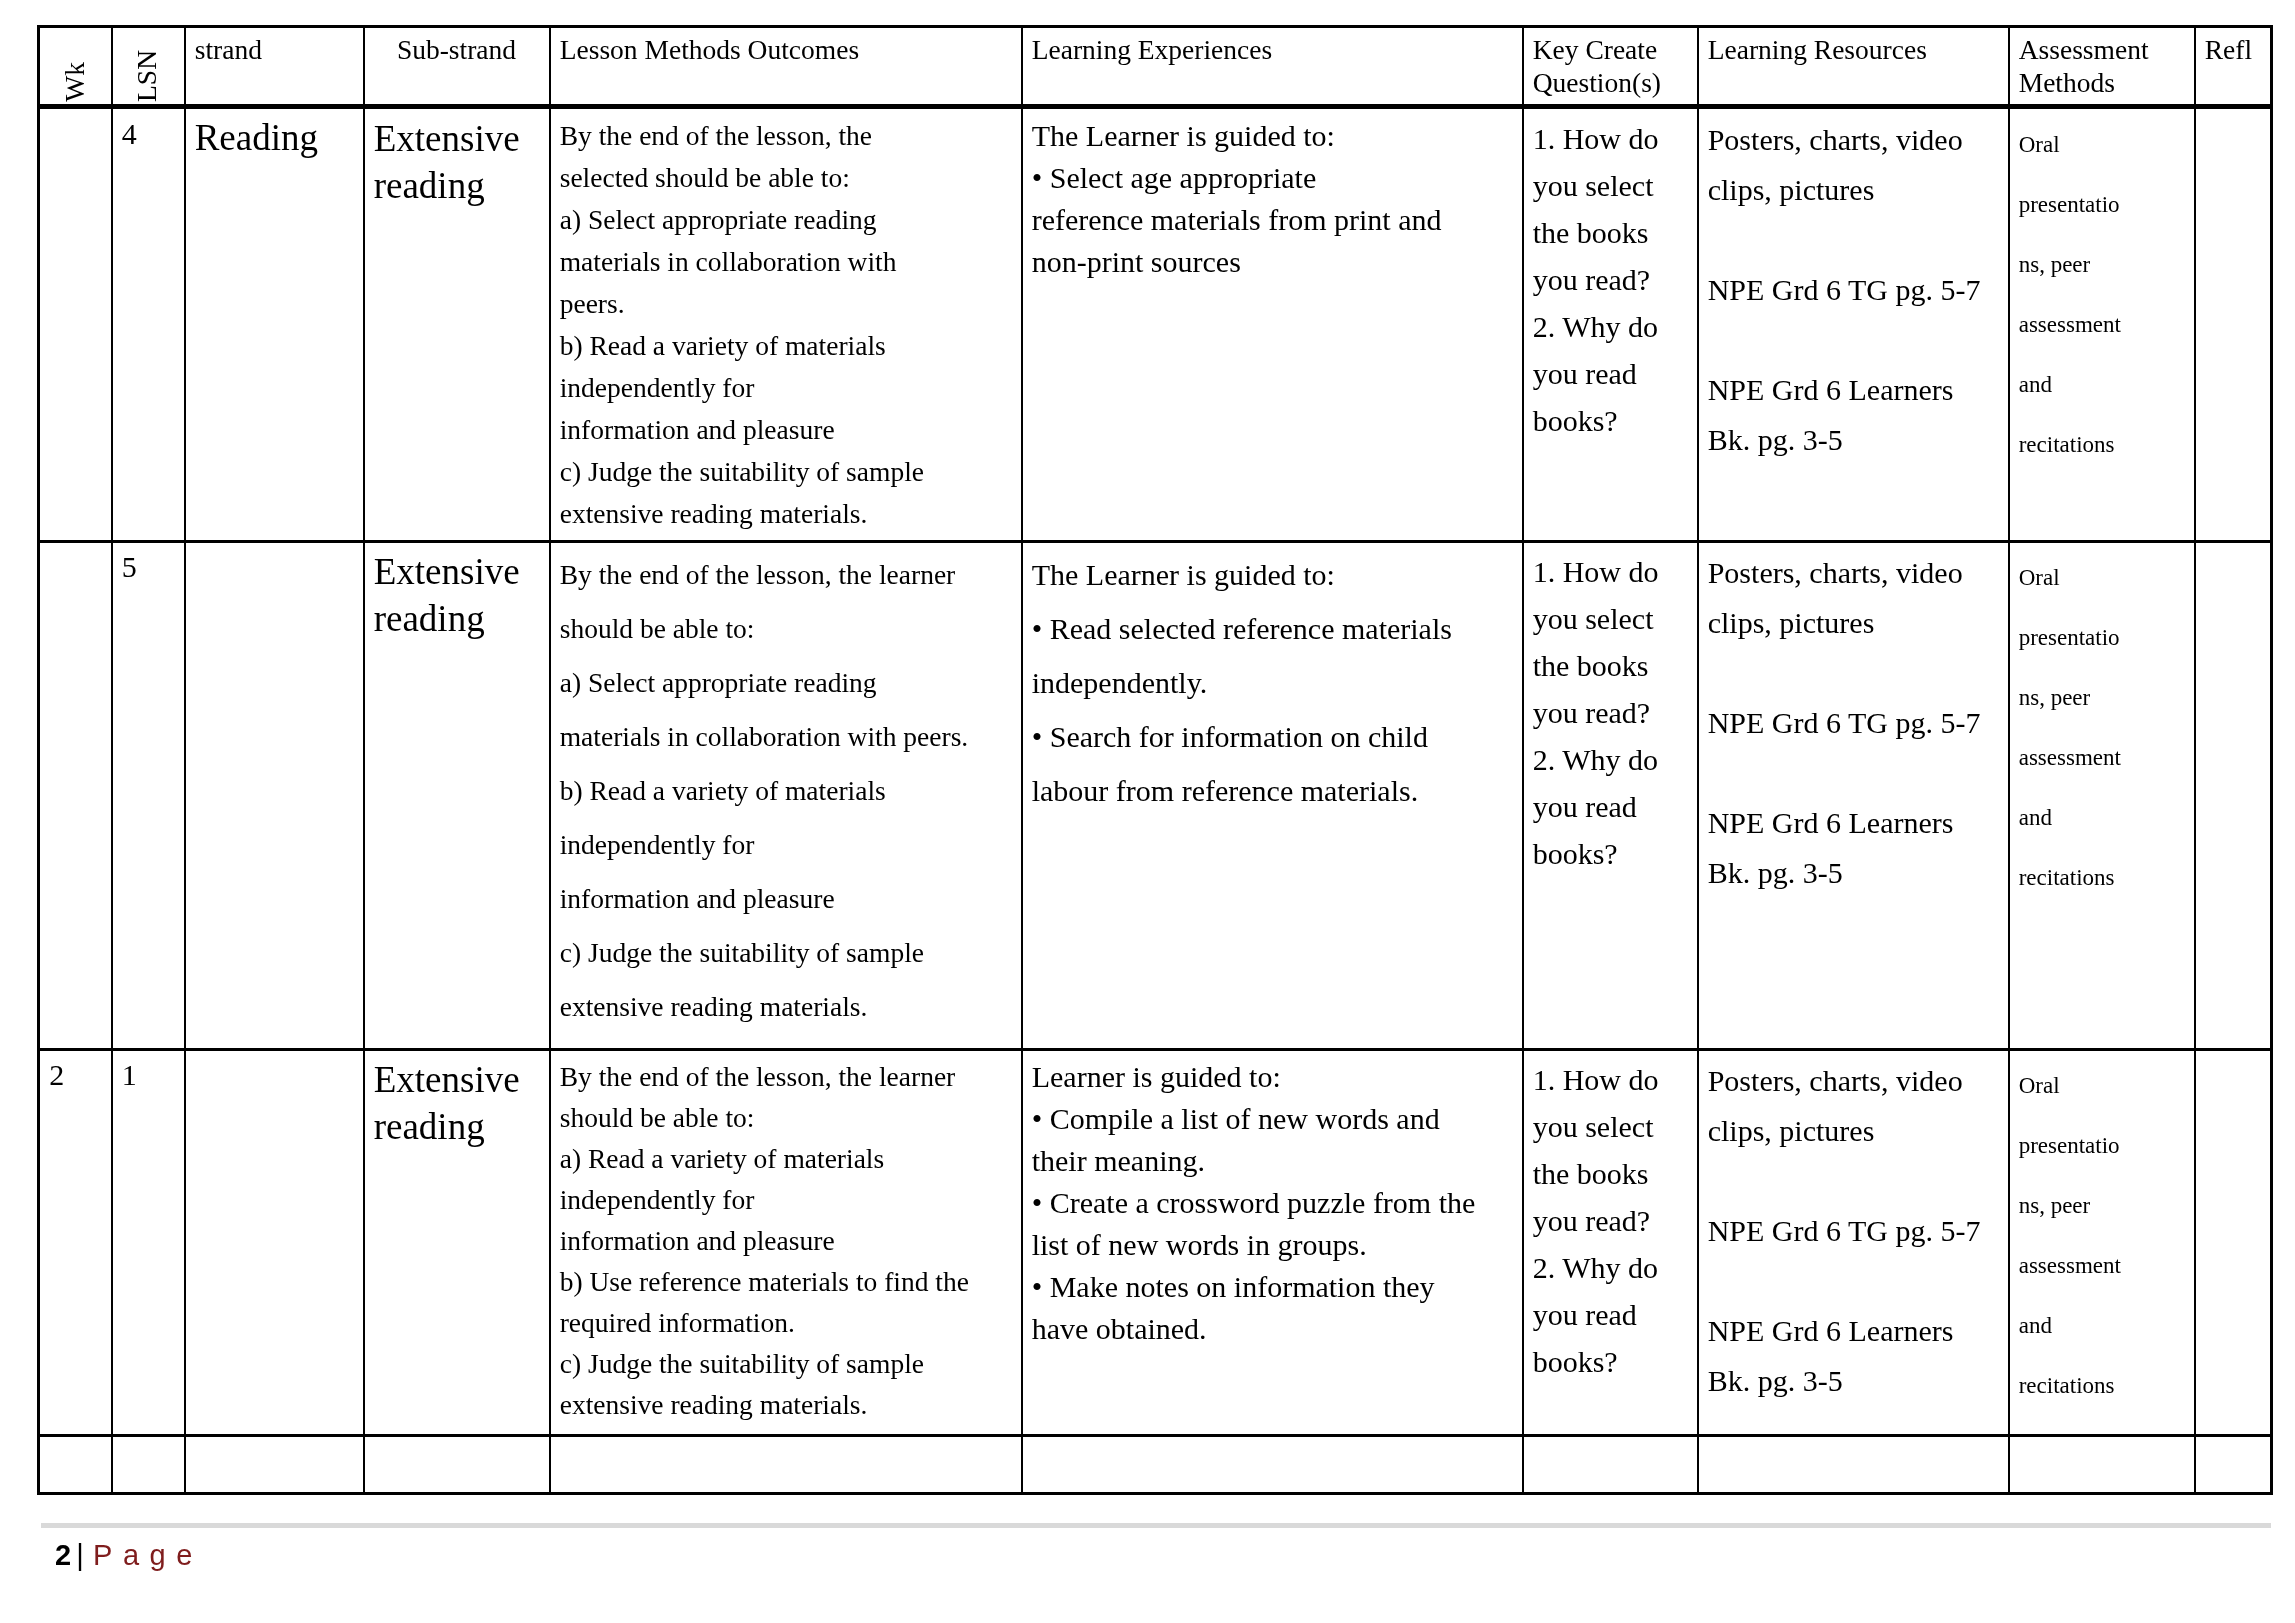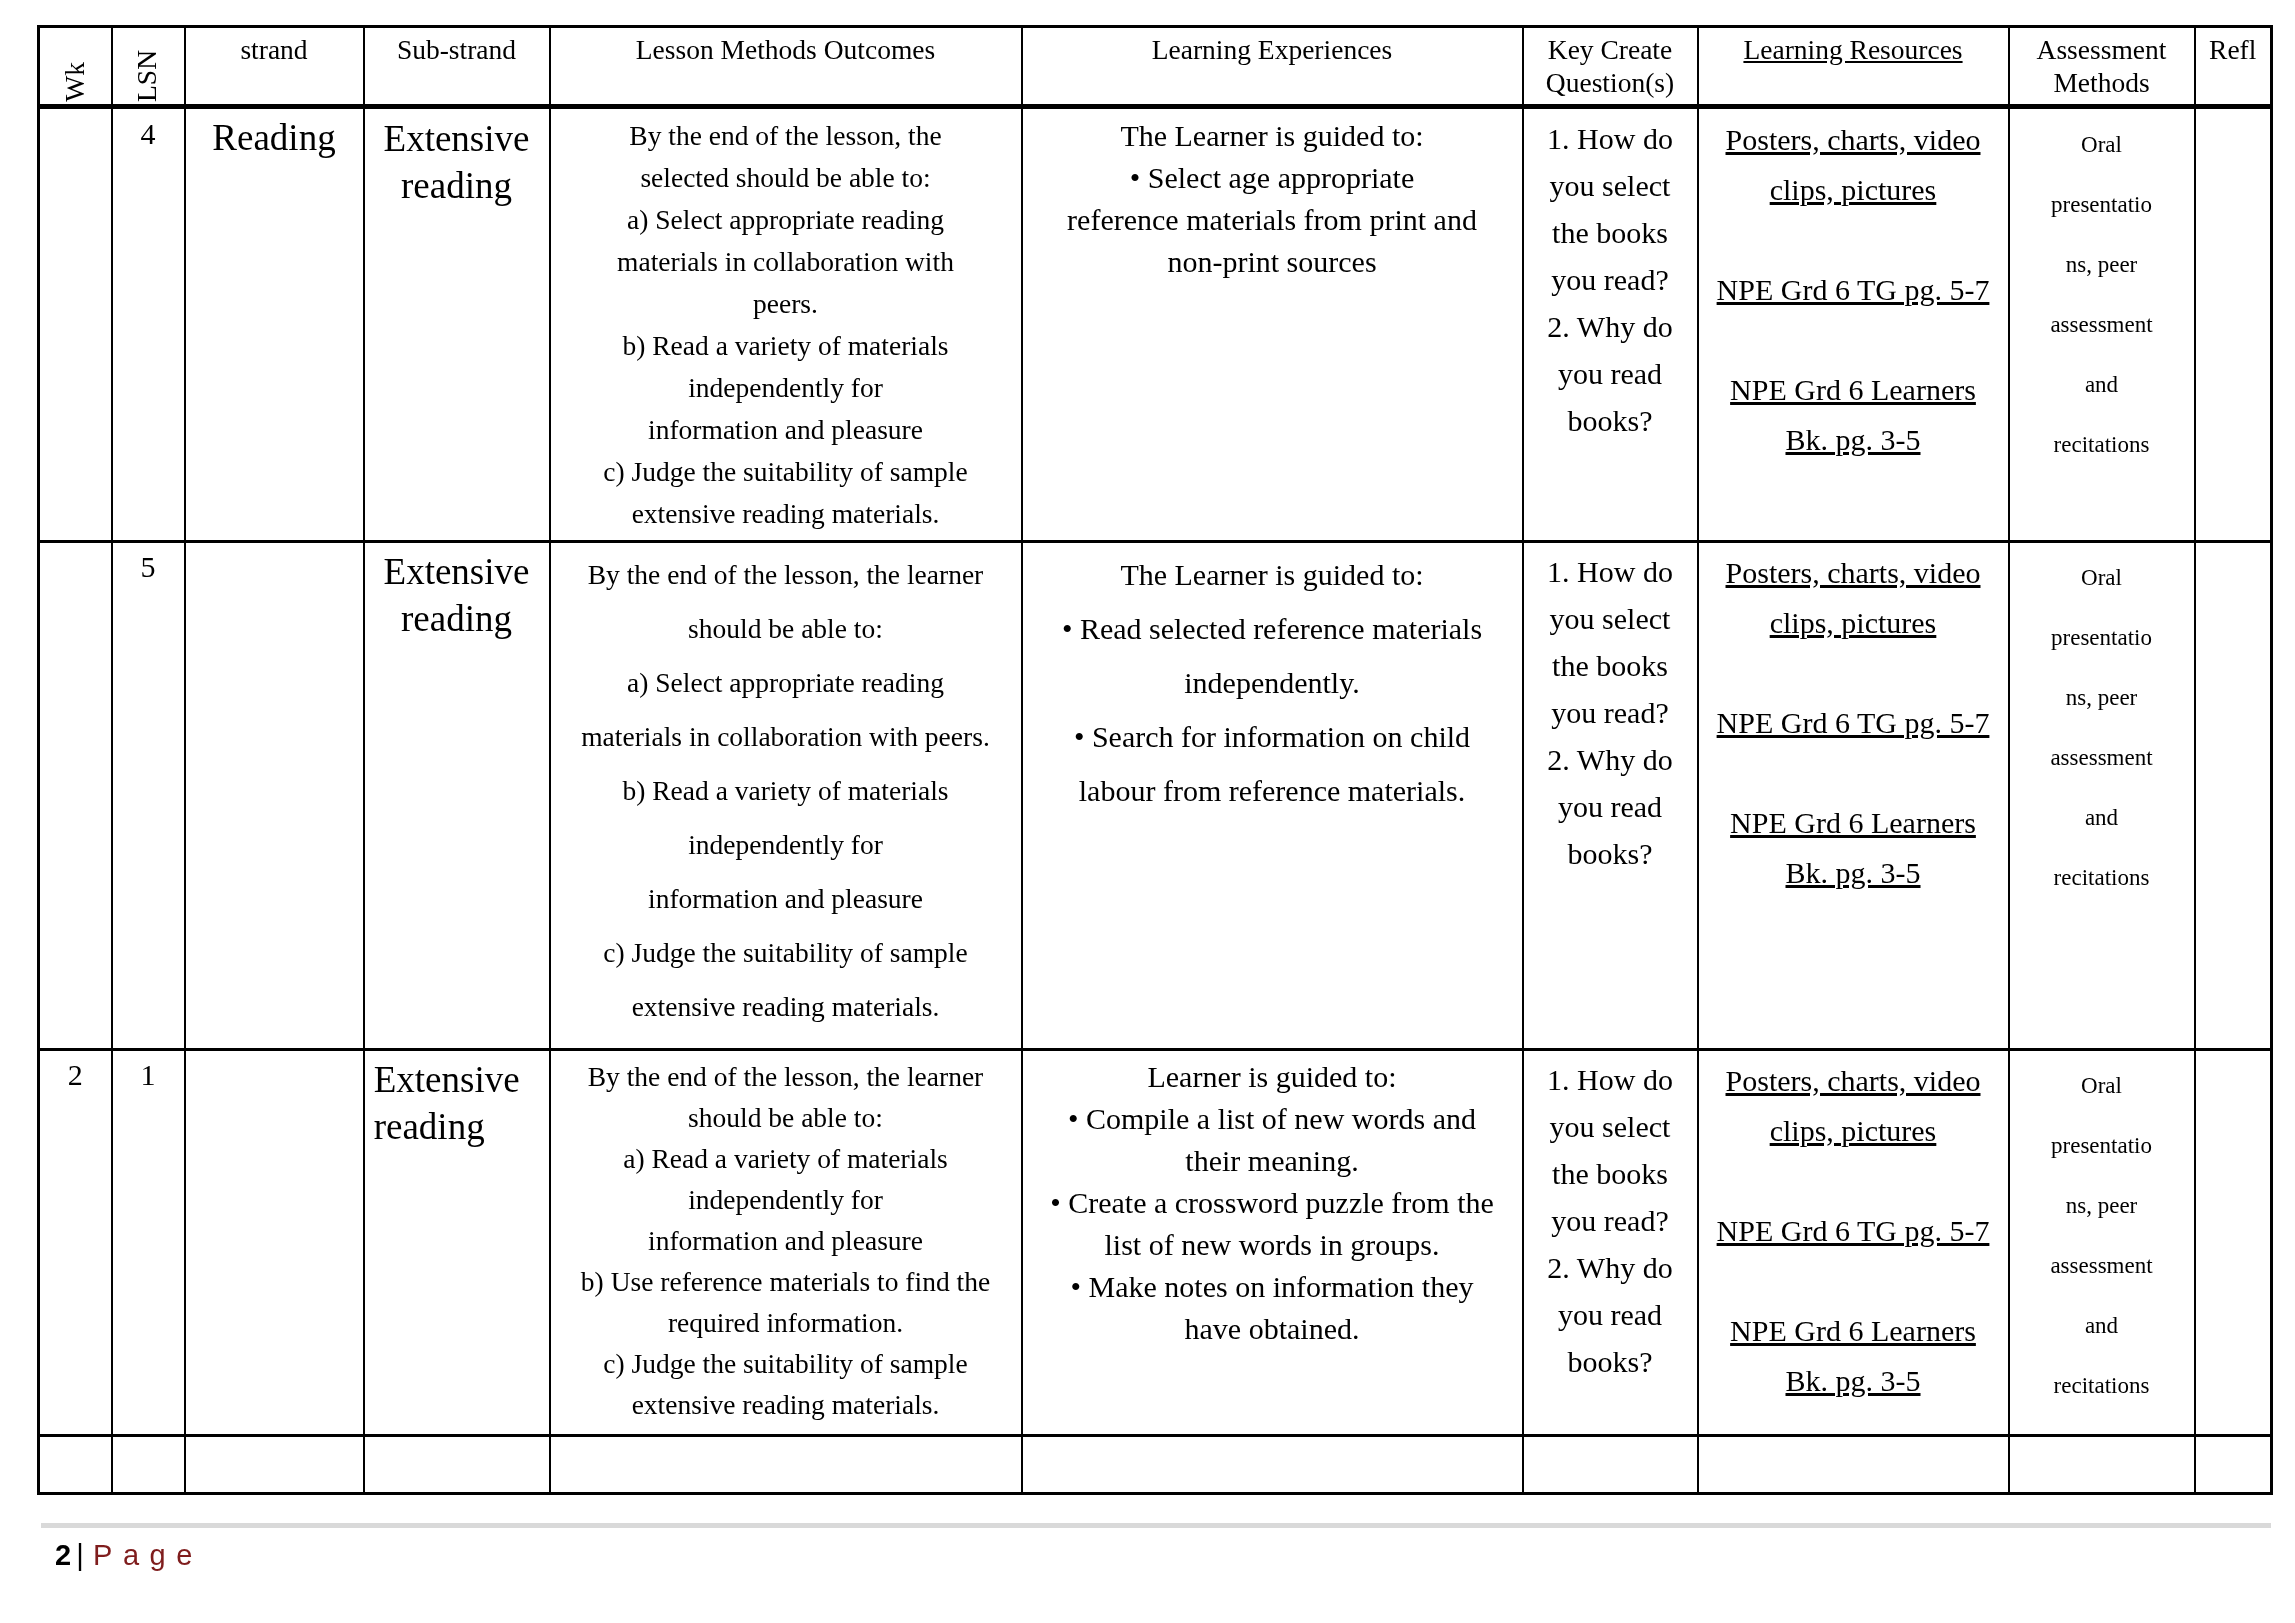--- a/index.html
+++ b/index.html
@@ -17,21 +17,21 @@
     left:37px;
     top:25px;
     width:2234px;
     border-collapse:collapse;
     table-layout:fixed;
     border:3.9px solid #000;
   }
   .scheme th,.scheme td{
     border:2.6px solid #000;
     vertical-align:top;
-    text-align:center;
+    text-align:left;
     padding:5.2px 9.2px;
     white-space:pre-line;
     overflow:hidden;
     font-weight:normal;
   }
   .scheme thead th{
     font-size:27.5px;
     line-height:33px;
     border-bottom:5.9px solid #000;
   }
@@ -50,21 +50,21 @@
     white-space:nowrap;
   }
 
   
   .c-wk, .c-lsn { font-size:30px; line-height:37px; }
   .c-strand     { font-size:37px; line-height:46px; }
   .c-sub        { font-size:37px; line-height:47px; text-align:center; }
   .c-out        { font-size:27.5px; line-height:42px; }
   .c-exp        { font-size:30px; line-height:42px; }
   .c-kiq        { font-size:30px; line-height:47px; }
-  .c-res        { font-size:30px; line-height:50px;text-decoration:underline; }
+  .c-res        { font-size:30px; line-height:50px; }
   .c-asm        { font-size:23px; line-height:60px; overflow-wrap:break-word; }
   .c-refl       { font-size:27.5px; }
 
   
   tr.r2 .c-out{ line-height:54px; }
   tr.r2 .c-exp{ line-height:54px; }
   tr.r3 .c-out{ line-height:41px; }
   tr.r3 .c-sub{ text-align:left; }
 
   

